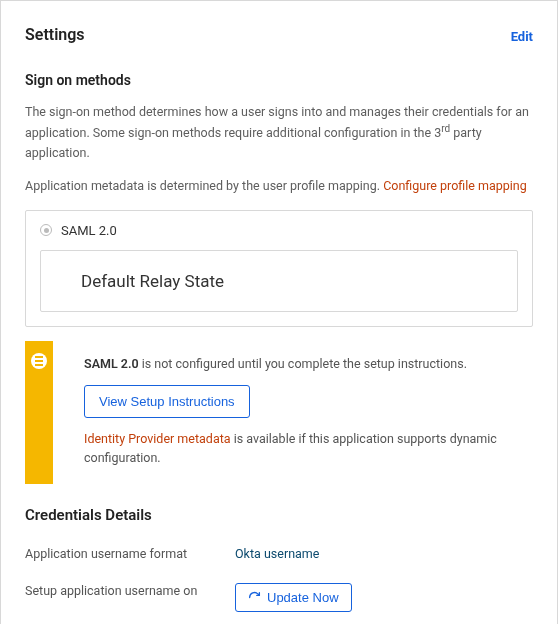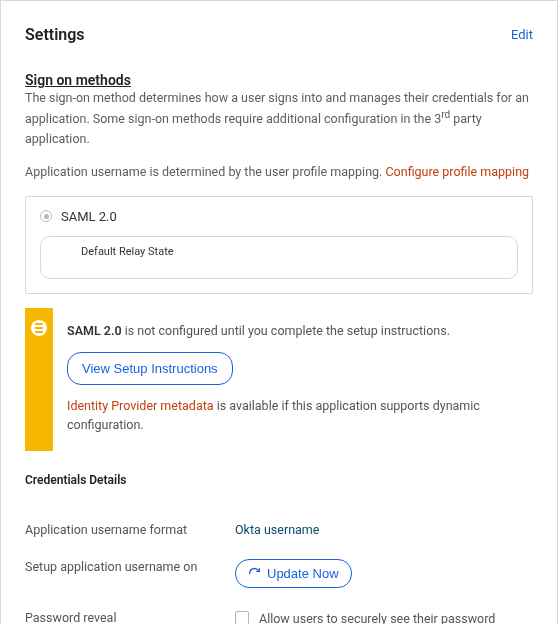--- a/index.html
+++ b/index.html
@@ -14,38 +14,39 @@
     width: 558px;
     min-height: 624px;
     border: 1px solid #d8d8d8;
     margin: 0;
     padding: 24px 24px 24px 24px;
     position: relative;
   }
   .card-header {
     display: flex;
     justify-content: space-between;
-    align-items: center;
+    align-items: flex-end;
     margin-bottom: 28px;
   }
   .card-title {
     font-size: 16px;
     font-weight: 600;
     color: #222;
   }
   .edit-link {
     color: #1662dd;
     font-size: 13px;
     cursor: pointer;
+    font-weight: bold;
   }
   .section-title {
     font-size: 14px;
     font-weight: 600;
     color: #222;
-    text-decoration: underline;
+    margin-bottom: 14px;
   }
   .desc-text {
     font-size: 12.5px;
     color: #5e5e5e;
     line-height: 1.55;
     margin-bottom: 14px;
   }
   .desc-text .sup { vertical-align: super; font-size: 10px; }
   .inline-link {
     color: #c2410c;
@@ -74,30 +75,30 @@
     width: 5px; height: 5px;
     background: #bbb;
     border-radius: 50%;
   }
   .radio-label {
     font-size: 13px;
     color: #333;
   }
   .relay-box {
     border: 1px solid #d8d8d8;
-    border-radius: 10px;
-    padding: 8px 16px 20px 40px;
-    font-size: 11px;
+    border-radius: 2px;
+    padding: 20px 16px 20px 40px;
+    font-size: 17px;
     color: #333;
   }
   .notice {
     display: flex;
     border-left: 28px solid #f5b700;
     position: relative;
-    padding: 14px 14px 16px 14px;
+    padding: 14px 14px 16px 31px;
     margin-bottom: 22px;
     min-height: 96px;
   }
   .notice-icon-wrap {
     position: absolute;
     left: -28px;
     top: 0;
     width: 28px;
     height: 28px;
     display: flex;
@@ -122,36 +123,36 @@
   }
   .notice-body { font-size: 12.5px; color: #555; line-height:1.5; }
   .notice-body .strong { font-weight: 600; color:#333; }
   .btn-outline {
     display: inline-block;
     border: 1px solid #1662dd;
     color: #1662dd;
     background: #fff;
     padding: 8px 14px;
     font-size: 13px;
-    border-radius: 14px;
+    border-radius: 3px;
     cursor: pointer;
     margin: 12px 0 12px 0;
   }
   .btn-outline.small {
     padding: 6px 12px;
     margin: 0;
     display: inline-flex;
     align-items: center;
     gap: 6px;
   }
   .cred-section-title {
-    font-size: 12px;
+    font-size: 15px;
     font-weight: 600;
     color: #222;
-    margin-bottom: 35px;
+    margin-bottom: 22px;
   }
   .cred-row {
     display: flex;
     align-items: flex-start;
     font-size: 12.5px;
     color: #555;
     margin-bottom: 22px;
   }
   .cred-row:last-child { margin-bottom: 0; }
   .cred-label {
@@ -198,21 +199,21 @@
     <div class="edit-link">Edit</div>
   </div>
 
   <div class="section-title">Sign on methods</div>
 
   <div class="desc-text">
     <span>The sign-on method determines how a user signs into and manages their credentials for an application. Some sign-on methods require additional configuration in the 3</span><span class="sup">rd</span><span> party application.</span>
   </div>
 
   <div class="desc-text">
-    <span>Application username is determined by the user profile mapping. </span><span class="inline-link">Configure profile mapping</span>
+    <span>Application metadata is determined by the user profile mapping. </span><span class="inline-link">Configure profile mapping</span>
   </div>
 
   <div class="method-box">
     <div class="radio-row">
       <span class="radio">
           <span class="radio-dot"></span>
         </span>
       <span class="radio-label">SAML 2.0</span>
     </div>
     <div class="relay-box">

